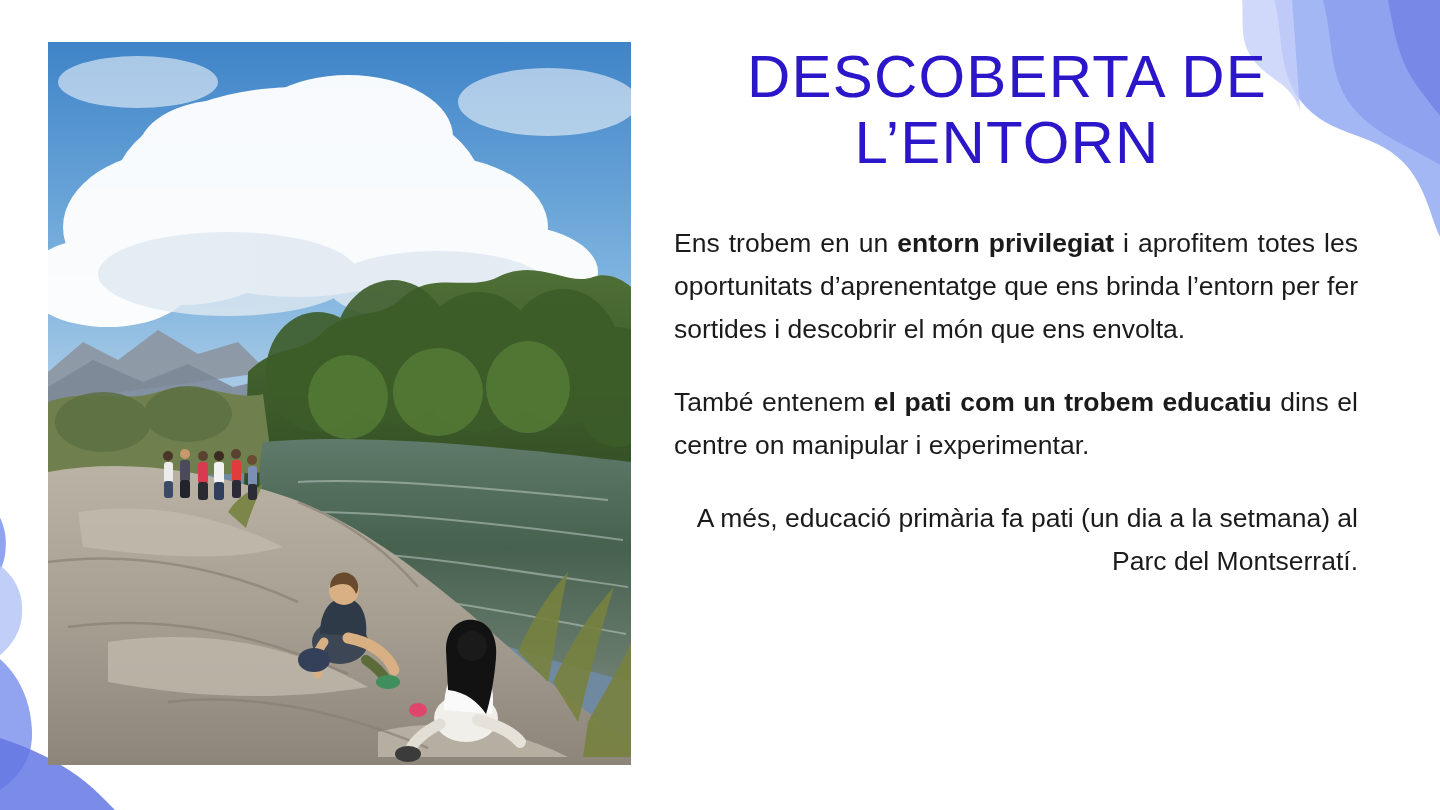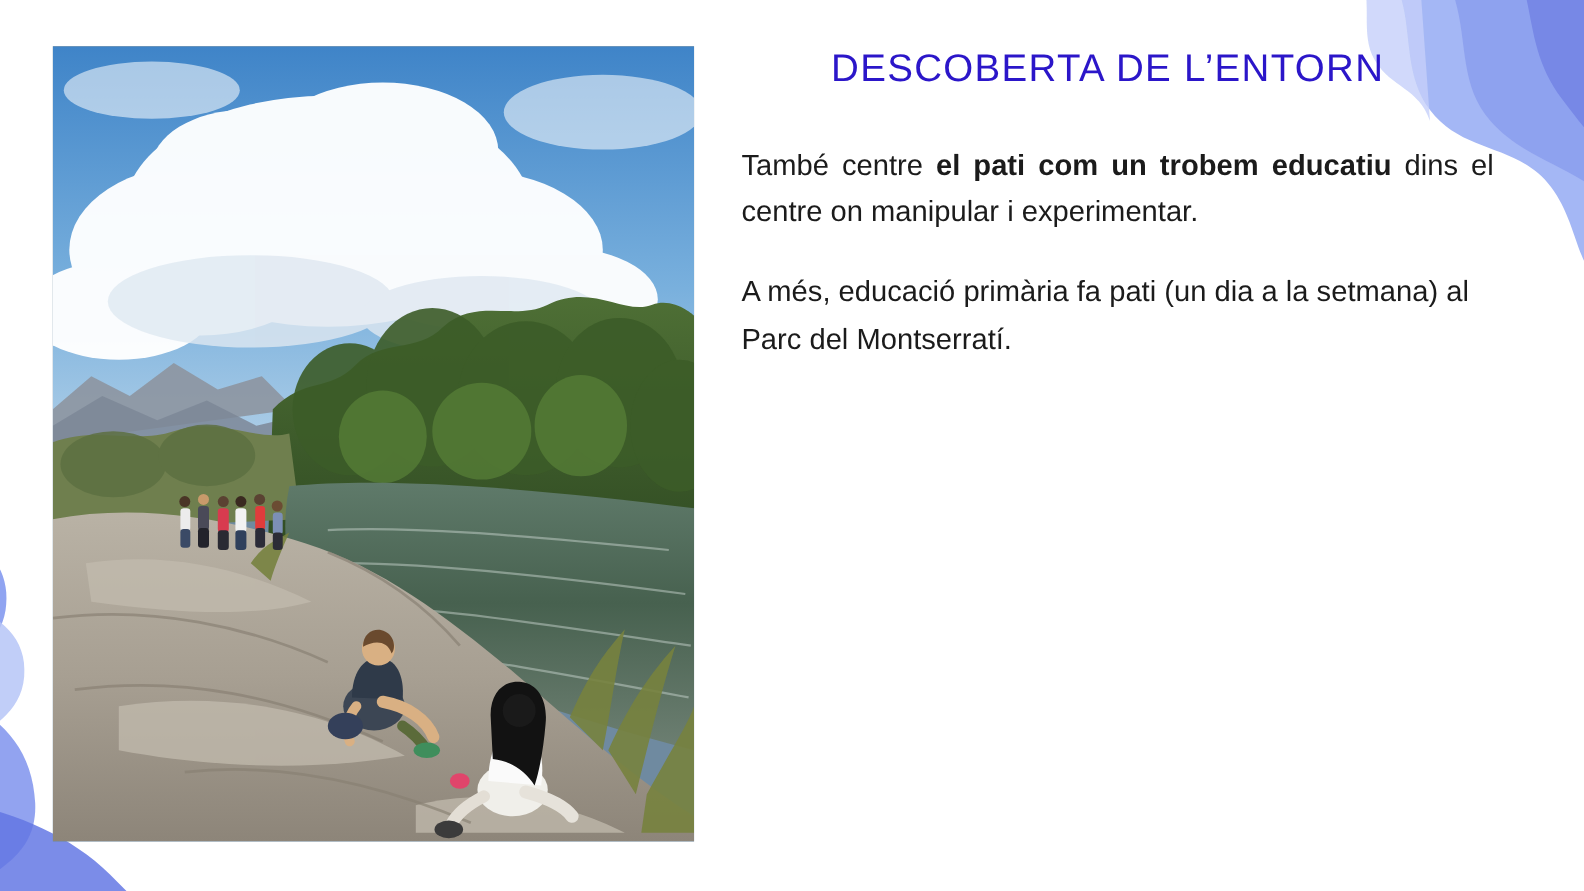--- a/index.html
+++ b/index.html
@@ -69,21 +69,21 @@
   }
   .photo svg {
     display: block;
     width: 100%;
     height: 100%;
   }
 
   
   .title {
     color: #2b16c9;
-    font-size: 35px;
+    font-size: 60px;
     line-height: 1.1;
     letter-spacing: 1.2px;
     font-weight: 400;
     text-align: center;
     margin: 0 0 46px 0;
     padding-right: 18px;
   }
 
   
   .body-text {
@@ -92,21 +92,21 @@
     line-height: 1.62;
     text-align: justify;
   }
   .body-text p {
     margin: 0 0 30px 0;
   }
   .body-text p:last-child {
     margin-bottom: 0;
   }
   .body-text p.no-justify {
-    text-align: left;
+    text-align: right;
   }
   .body-text b {
     font-weight: bold;
   }
 </style>
 </head>
 <body>
 
 <svg class="blob blob-tr" viewBox="0 0 340 300" xmlns="http://www.w3.org/2000/svg">
   <g opacity="0.85">
@@ -282,18 +282,19 @@
 
           <ellipse cx="266" cy="618" rx="16" ry="12" fill="#34405a"></ellipse>
         </svg>
       </div>
     </div>
   </div>
 
   <div class="right-col">
     <h1 class="title">DESCOBERTA DE L’ENTORN</h1>
     <div class="body-text">
-        <p><span>També centre </span><b>el pati com un trobem educatiu</b><span> dins el centre on manipular i experimentar.</span></p>
+        <p><span>Ens trobem en un </span><b>entorn privilegiat</b><span> i aprofitem totes les oportunitats d’aprenentatge que ens brinda l’entorn per fer sortides i descobrir el món que ens envolta.</span></p>
+        <p><span>També entenem </span><b>el pati com un trobem educatiu</b><span> dins el centre on manipular i experimentar.</span></p>
         <p class="no-justify"><span>A més, educació primària fa pati (un dia a la setmana) al Parc del Montserratí.</span></p>
       </div>
   </div>
 
 </div>
 
 </body></html>

